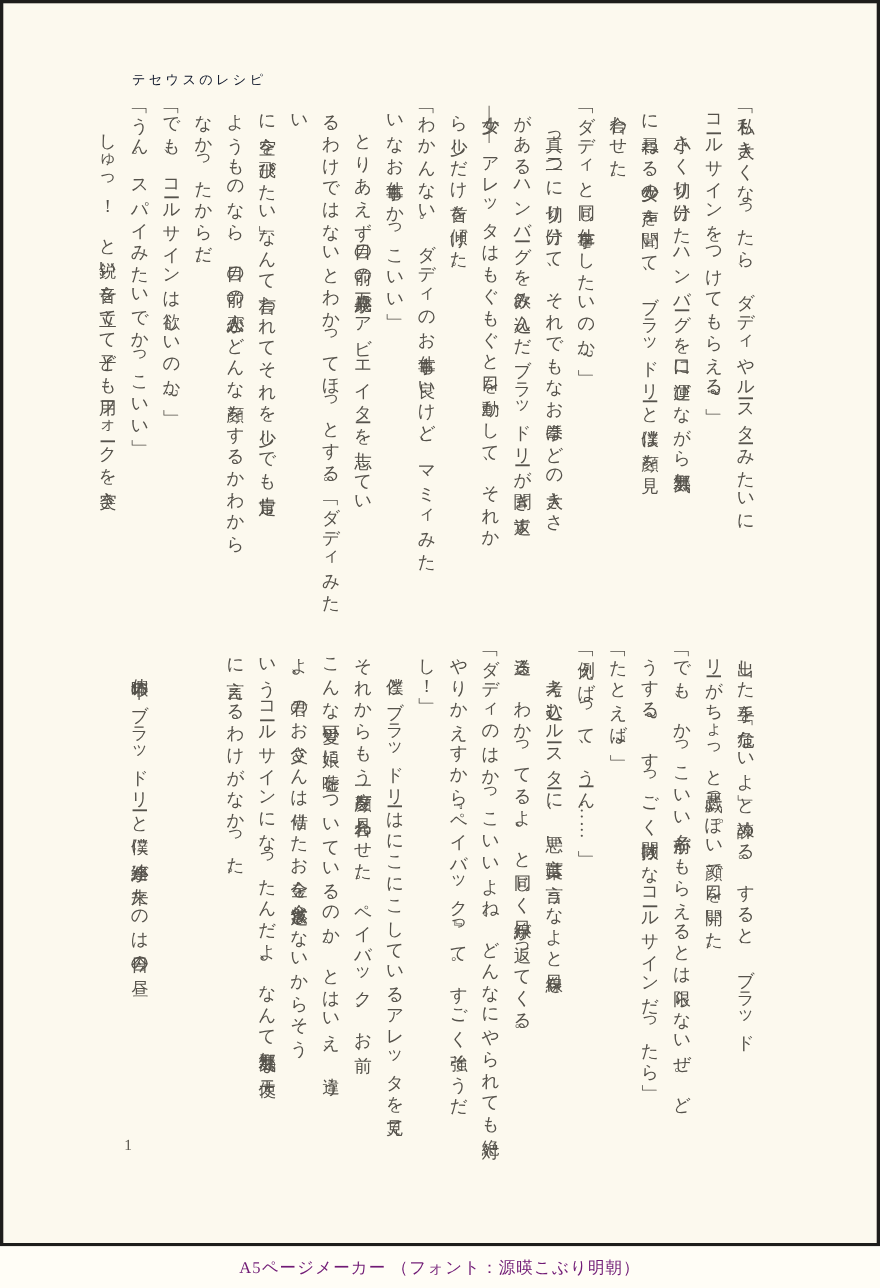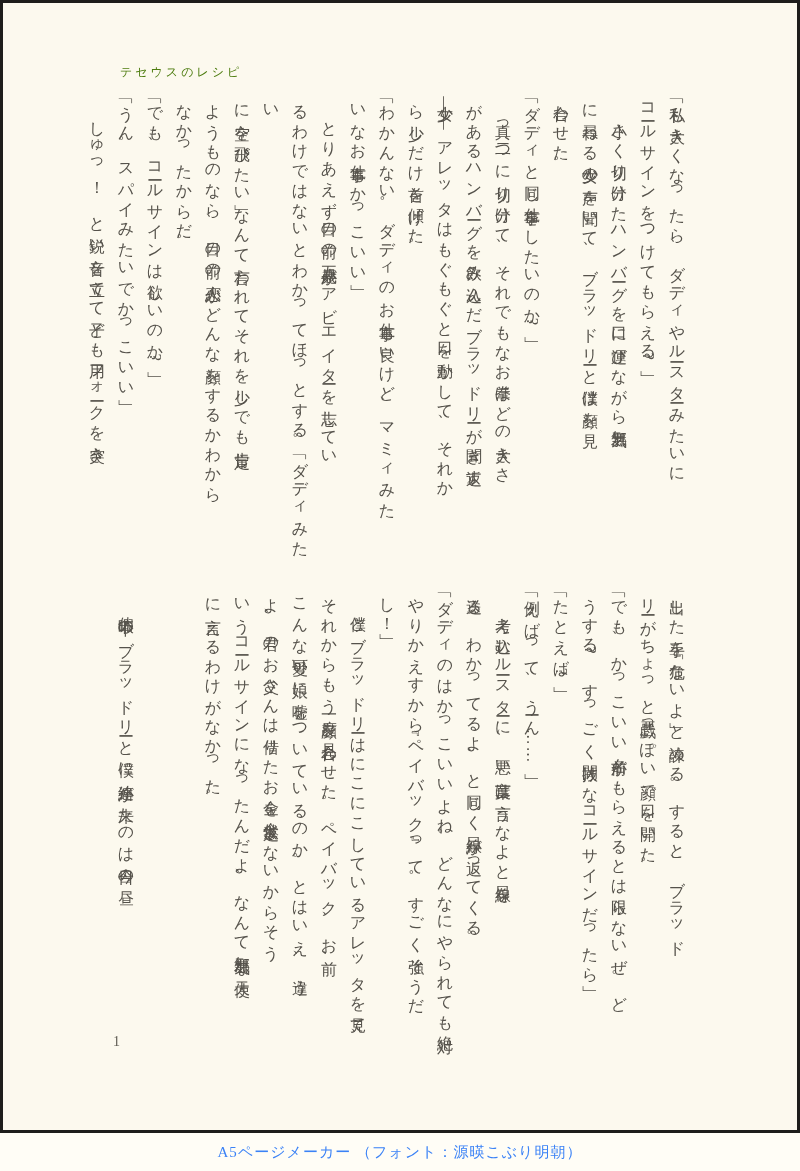--- a/index.html
+++ b/index.html
@@ -20,21 +20,21 @@
     box-sizing: border-box;
     background: #fcf9ee;
     border: 3px solid #1e1d1b;
   }
   .header-title {
     position: absolute;
     left: 117px;
     top: 61px;
     font-size: 12px;
     letter-spacing: 3px;
-    color: #4d7c0f;
+    color: #0f172a;
     white-space: nowrap;
     font-family: Liberation Serif, serif;
   }
   .vblock {
     position: absolute;
     left: 108px;
     width: 581px;
     height: 462px;
     writing-mode: vertical-rl;
     text-orientation: mixed;
@@ -59,21 +59,21 @@
     top: 1133px;
     left: 0;
     width: 800px;
     height: 38px;
     display: flex;
     align-items: center;
     justify-content: center;
     background: #fffdf6;
     font-size: 15px;
     letter-spacing: 1px;
-    color: #3b82f6;
+    color: #701a75;
     white-space: nowrap;
   }
 </style>
 </head>
 <body>
 
 <div class="page">
   <div class="header-title">テセウスのレシピ</div>
 
   <div class="vblock block-upper">

